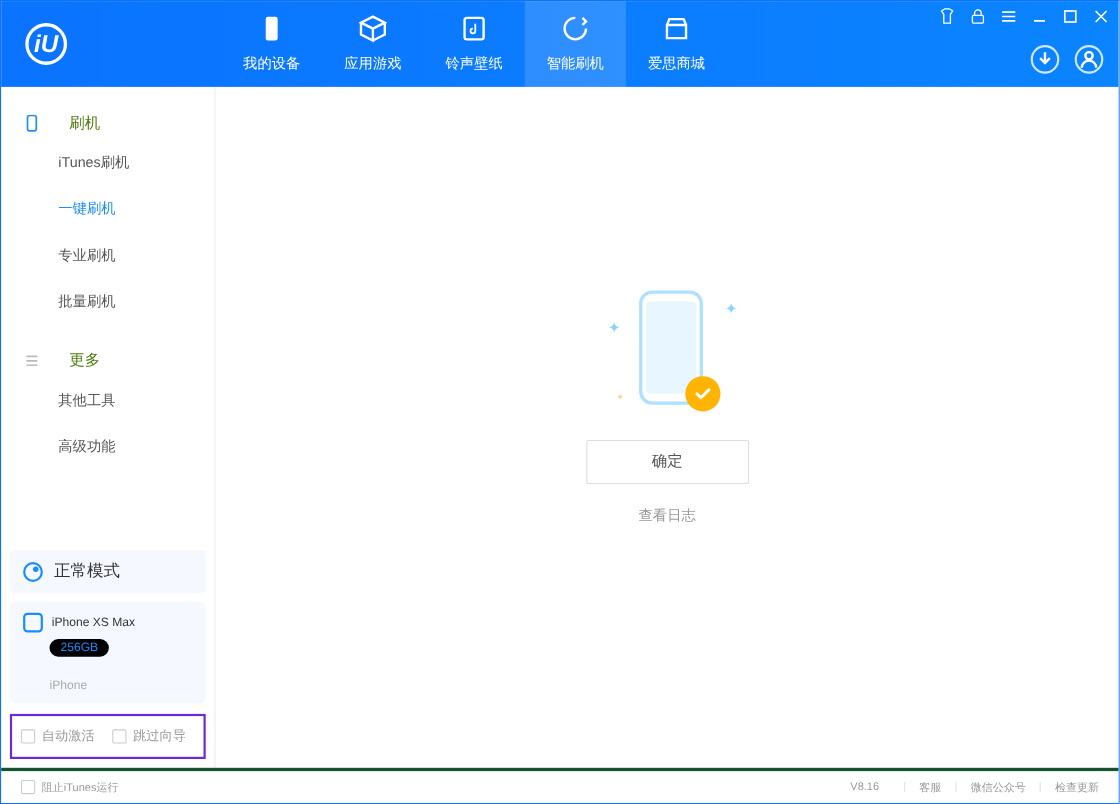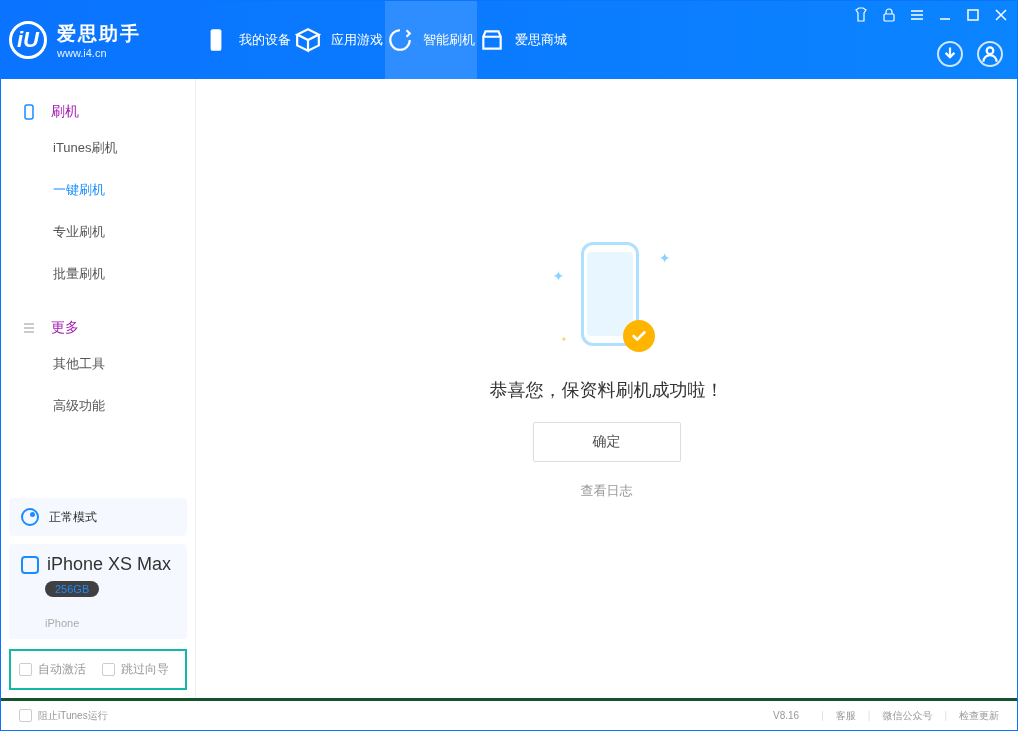--- a/index.html
+++ b/index.html
@@ -1,49 +1,49 @@
 <!DOCTYPE html>
 <html><head>
 <meta charset="utf-8">
 <style>
   * { box-sizing: border-box; margin: 0; padding: 0; }
   body { font-family: "Microsoft YaHei", Arial, sans-serif; background: #fff; }
   .window { width: 1018px; height: 731px; border: 1px solid #0a73ff; display: flex; flex-direction: column; overflow: hidden; }
   .header { height: 78px; background: linear-gradient(90deg, #0a73ff, #0b84ff); display: flex; align-items: center; position: relative; color: #fff; }
-  .logo-area { display: flex; align-items: center; padding-left: 8px; width: 200px; }
+  .logo-area { display: flex; align-items: center; padding-left: 22px; width: 200px; }
   .logo-circle { width: 38px; height: 38px; border: 3px solid #fff; border-radius: 50%; display: flex; align-items: center; justify-content: center; font-size: 22px; font-weight: bold; font-style: italic; margin-right: 10px; }
   .logo-text { display: flex; flex-direction: column; }
   .logo-title { font-size: 19px; font-weight: bold; letter-spacing: 2px; }
   .logo-sub { font-size: 11px; opacity: 0.9; }
   .tabs { display: flex; height: 100%; }
-  .tab { width: 92px; display: flex; flex-direction: row; align-items: center; justify-content: center; cursor: pointer; font-size: 13px; gap: 10px; }
+  .tab { width: 92px; display: flex; flex-direction: column; align-items: center; justify-content: center; cursor: pointer; font-size: 13px; gap: 10px; }
   .tab.active { background: rgba(255,255,255,0.15); align-items: center; }
   .tab-icon { width: 26px; height: 26px; display: flex; align-items: center; justify-content: center; }
   .window-controls { position: absolute; right: 8px; top: 6px; display: flex; gap: 12px; align-items: center; }
   .wc-icon { width: 16px; height: 16px; cursor: pointer; display: flex; align-items: center; justify-content: center; }
   .header-right-icons { position: absolute; right: 14px; bottom: 12px; display: flex; gap: 14px; }
   .hr-icon { width: 26px; height: 26px; border: 2px solid rgba(255,255,255,0.8); border-radius: 50%; display: flex; align-items: center; justify-content: center; cursor: pointer; }
   .body { flex: 1; display: flex; min-height: 0; }
   .sidebar { width: 195px; border-right: 1px solid #eee; display: flex; flex-direction: column; }
   .side-section { padding-top: 18px; }
-  .side-header { display: flex; align-items: center; gap: 14px; font-size: 14px; color: #a21caf; padding: 6px 20px; }
+  .side-header { display: flex; align-items: center; gap: 26px; font-size: 14px; color: #4d7c0f; padding: 6px 20px; }
   .side-header .sh-icon { width: 16px; height: 16px; }
   .side-item { font-size: 13px; color: #555; padding: 12px 0 12px 52px; cursor: pointer; }
   .side-item.active { color: #1a8cff; }
   .side-spacer { flex: 1; }
-  .mode-box { margin: 8px; padding: 10px 12px; background: #f5f9ff; border-radius: 4px; display: flex; align-items: center; gap: 10px; font-size: 12px; color: #333; font-family: Liberation Serif, serif; }
+  .mode-box { margin: 8px; padding: 10px 12px; background: #f5f9ff; border-radius: 4px; display: flex; align-items: center; gap: 10px; font-size: 15px; color: #333; font-family: Liberation Serif, serif; }
   .mode-icon { width: 18px; height: 18px; border: 2px solid #1a8cff; border-radius: 50%; position: relative; }
   .mode-icon::after { content: ''; position: absolute; width: 5px; height: 5px; background: #1a8cff; border-radius: 50%; top: 2px; right: 2px; }
   .device-box { margin: 0 8px 8px 8px; padding: 10px 12px; background: #f5f9ff; border-radius: 4px; }
   .device-row { display: flex; align-items: center; gap: 8px; }
   .device-icon { width: 18px; height: 18px; border: 2px solid #1a8cff; border-radius: 4px; }
-  .device-name { font-size: 18px; color: #333; font-weight: 500; }
-  .device-cap { display: inline-block; margin-top: 6px; margin-left: 24px; background: #404040; color: #1a8cff; font-size: 11px; padding: 2px 10px; border-radius: 10px; }
+  .device-name { font-size: 11px; color: #333; font-weight: 500; }
+  .device-cap { display: inline-block; margin-top: 6px; margin-left: 24px; background: #000000; color: #1a8cff; font-size: 11px; padding: 2px 10px; border-radius: 10px; }
   .device-type { font-size: 11px; color: #aaa; margin-left: 24px; margin-top: 20px; }
-  .opt-row { margin: 2px 8px 8px 8px; border: 2px solid #14b8a6; padding: 10px 8px; display: flex; gap: 16px; font-size: 12px; color: #999; }
+  .opt-row { margin: 2px 8px 8px 8px; border: 2px solid #6d28d9; padding: 10px 8px; display: flex; gap: 16px; font-size: 12px; color: #999; }
   .chk { display: inline-flex; align-items: center; gap: 6px; cursor: pointer; }
   .chk-box { width: 13px; height: 13px; border: 1px solid #ccc; border-radius: 2px; }
   .main { flex: 1; display: flex; flex-direction: column; align-items: center; justify-content: center; position: relative; }
   .result { display: flex; flex-direction: column; align-items: center; gap: 20px; margin-top: -40px; }
   .phone-illus { position: relative; width: 140px; height: 120px; }
   .phone-shape { position: absolute; left: 44px; top: 4px; width: 58px; height: 104px; border: 3px solid #aee0ff; border-radius: 12px; background: #fff; }
   .phone-screen { position: absolute; left: 50px; top: 14px; width: 46px; height: 84px; background: #e8f7ff; border-radius: 4px; }
   .check-badge { position: absolute; right: 22px; bottom: 6px; width: 32px; height: 32px; background: #ffb400; border-radius: 50%; display: flex; align-items: center; justify-content: center; }
   .check-badge svg { width: 18px; height: 18px; }
   .spark { position: absolute; font-size: 14px; color: #8bd3ff; }
@@ -61,41 +61,46 @@
   svg { display: block; }
 </style>
 </head>
 <body>
 
 <div class="window">
 
   <div class="header">
     <div class="logo-area">
       <div class="logo-circle">iU</div>
-      <div class="logo-text">
-        <div class="logo-title">爱思助手</div>
-        <div class="logo-sub">www.i4.cn</div>
-      </div>
     </div>
     <div class="tabs">
       <div class="tab">
         <div class="tab-icon">
             <svg viewBox="0 0 24 24">
               <rect x="7" y="2" width="10" height="20" rx="2" fill="#fff"></rect>
             </svg>
           </div>
         <span>我的设备</span>
       </div>
       <div class="tab">
         <div class="tab-icon">
             <svg viewBox="0 0 24 24">
               <path d="M12 2 L22 7 L12 12 L2 7 Z M2 7 V17 L12 22 V12 M22 7 V17 L12 22" fill="none" stroke="#fff" stroke-width="2"></path>
             </svg>
           </div>
         <span>应用游戏</span>
+      </div>
+      <div class="tab">
+        <div class="tab-icon">
+            <svg viewBox="0 0 24 24">
+              <rect x="4" y="3" width="16" height="18" rx="2" fill="none" stroke="#fff" stroke-width="2"></rect>
+              <path d="M13 8 v6 a2 2 0 1 1 -2 -2" fill="none" stroke="#fff" stroke-width="1.5"></path>
+            </svg>
+          </div>
+        <span>铃声壁纸</span>
       </div>
       <div class="tab active">
         <div class="tab-icon">
             <svg viewBox="0 0 24 24">
               <path d="M12 3 a9 9 0 1 0 9 9" fill="none" stroke="#fff" stroke-width="2"></path>
               <path d="M18 3 l3 3 l-3 3" fill="none" stroke="#fff" stroke-width="2"></path>
             </svg>
           </div>
         <span>智能刷机</span>
       </div>
@@ -218,21 +223,20 @@
           <span class="spark s2">✦</span>
           <span class="spark s3">✦</span>
           <div class="phone-shape"></div>
           <div class="phone-screen"></div>
           <div class="check-badge">
             <svg viewBox="0 0 20 20">
                 <path d="M4 10 l4 4 l8-8" fill="none" stroke="#fff" stroke-width="3" stroke-linecap="round" stroke-linejoin="round"></path>
               </svg>
           </div>
         </div>
-        <div class="msg">恭喜您，保资料刷机成功啦！</div>
         <button class="ok-btn">确定</button>
         <a class="log-link">查看日志</a>
       </div>
     </div>
   </div>
 
   <div class="statusbar">
     <label class="chk">
       <span class="chk-box"></span>
       <span>阻止iTunes运行</span>

